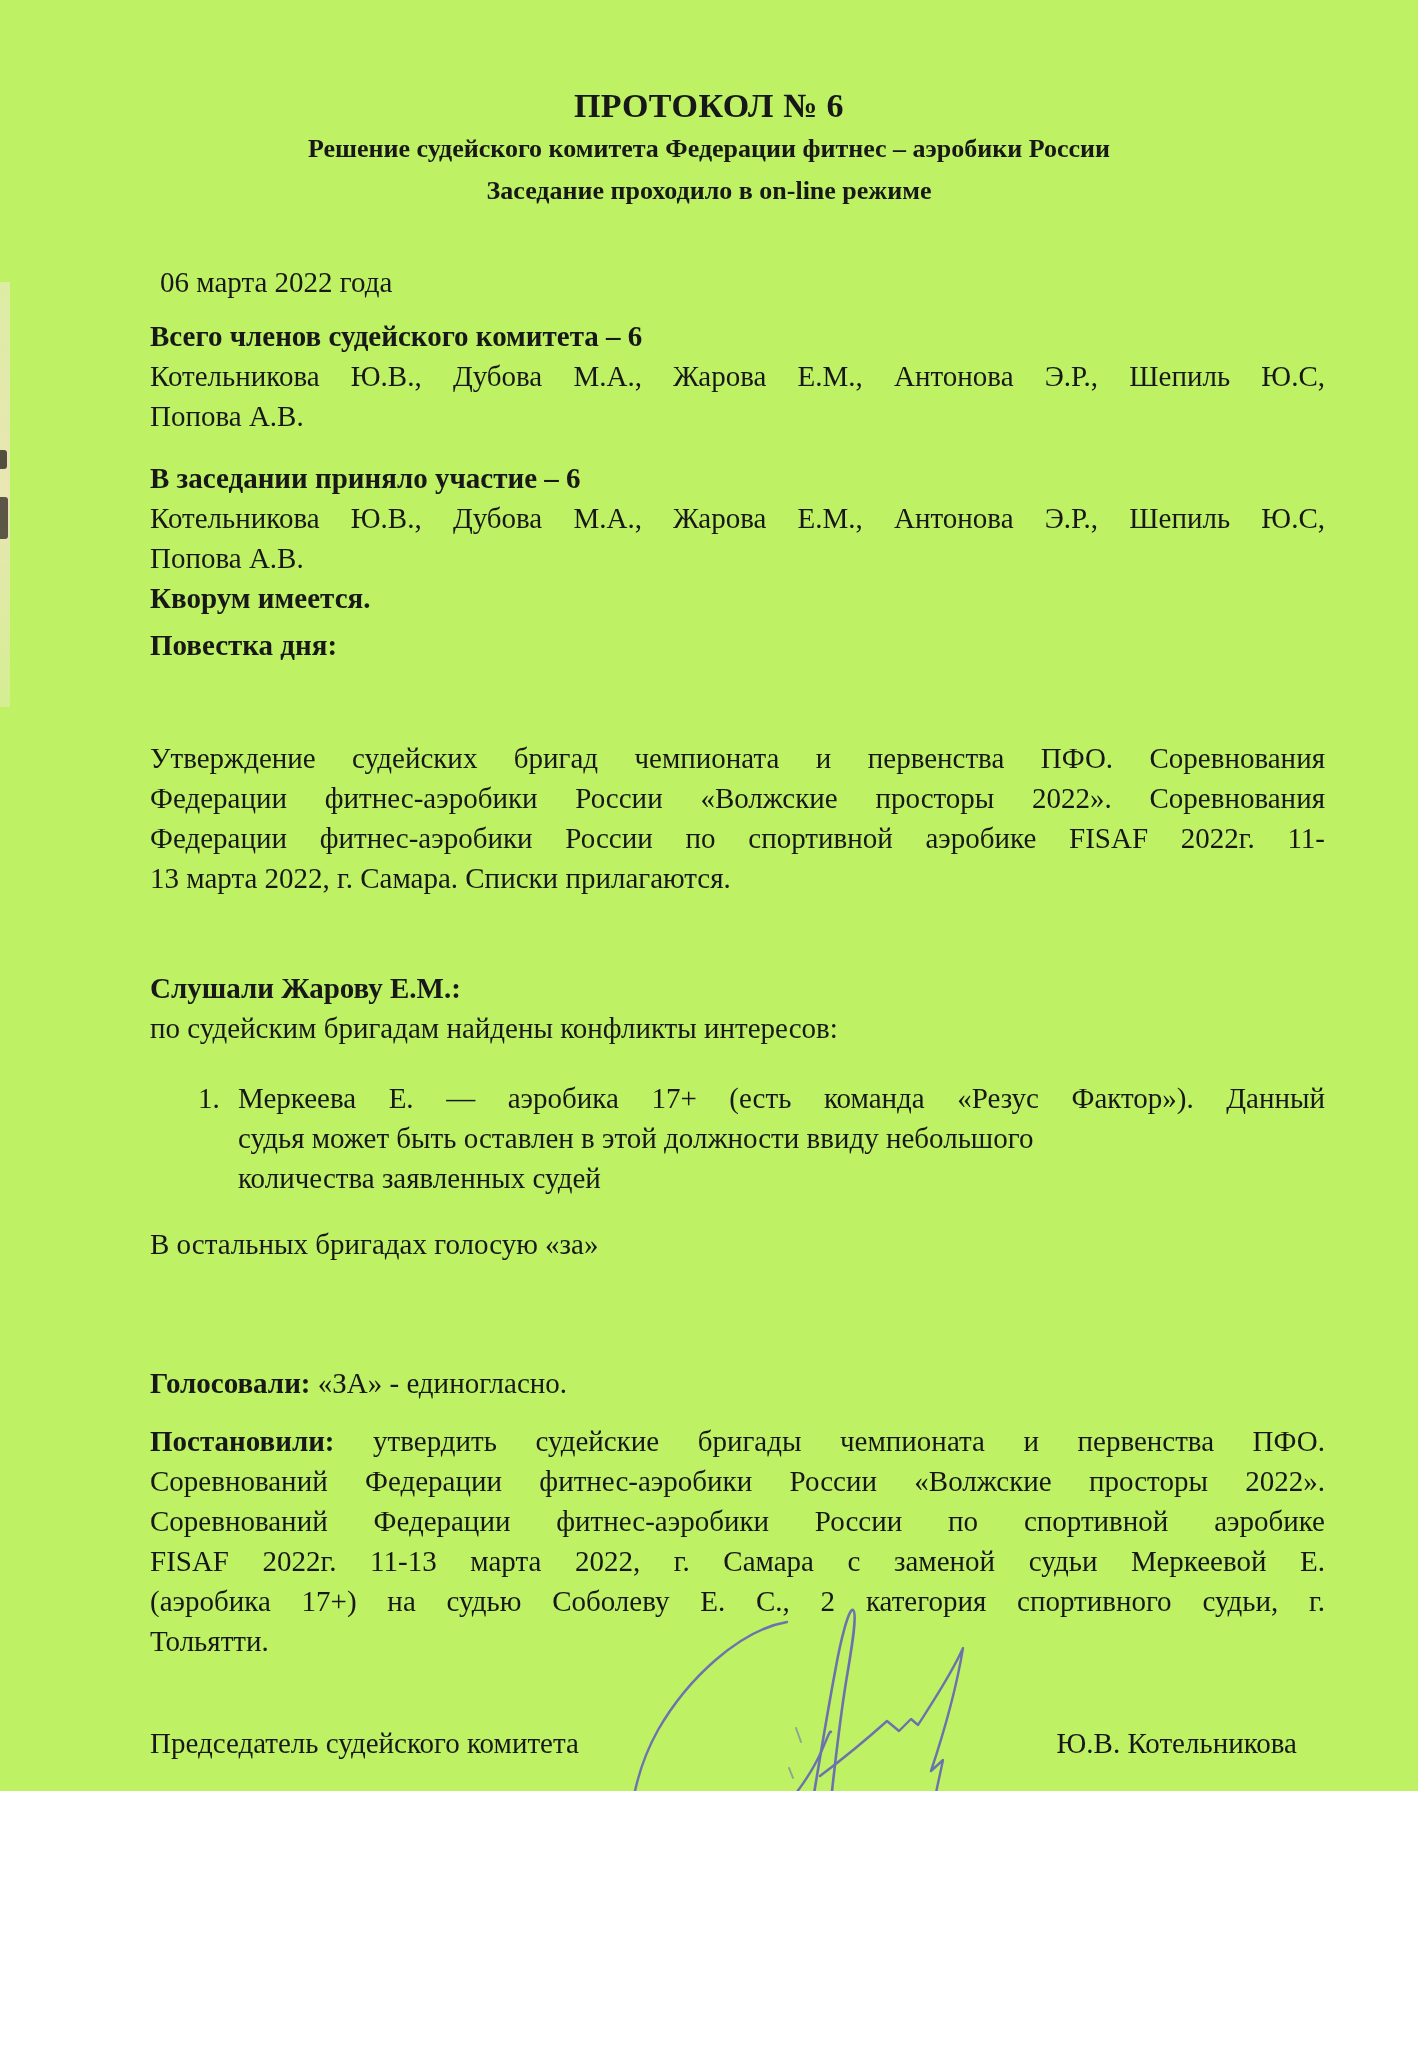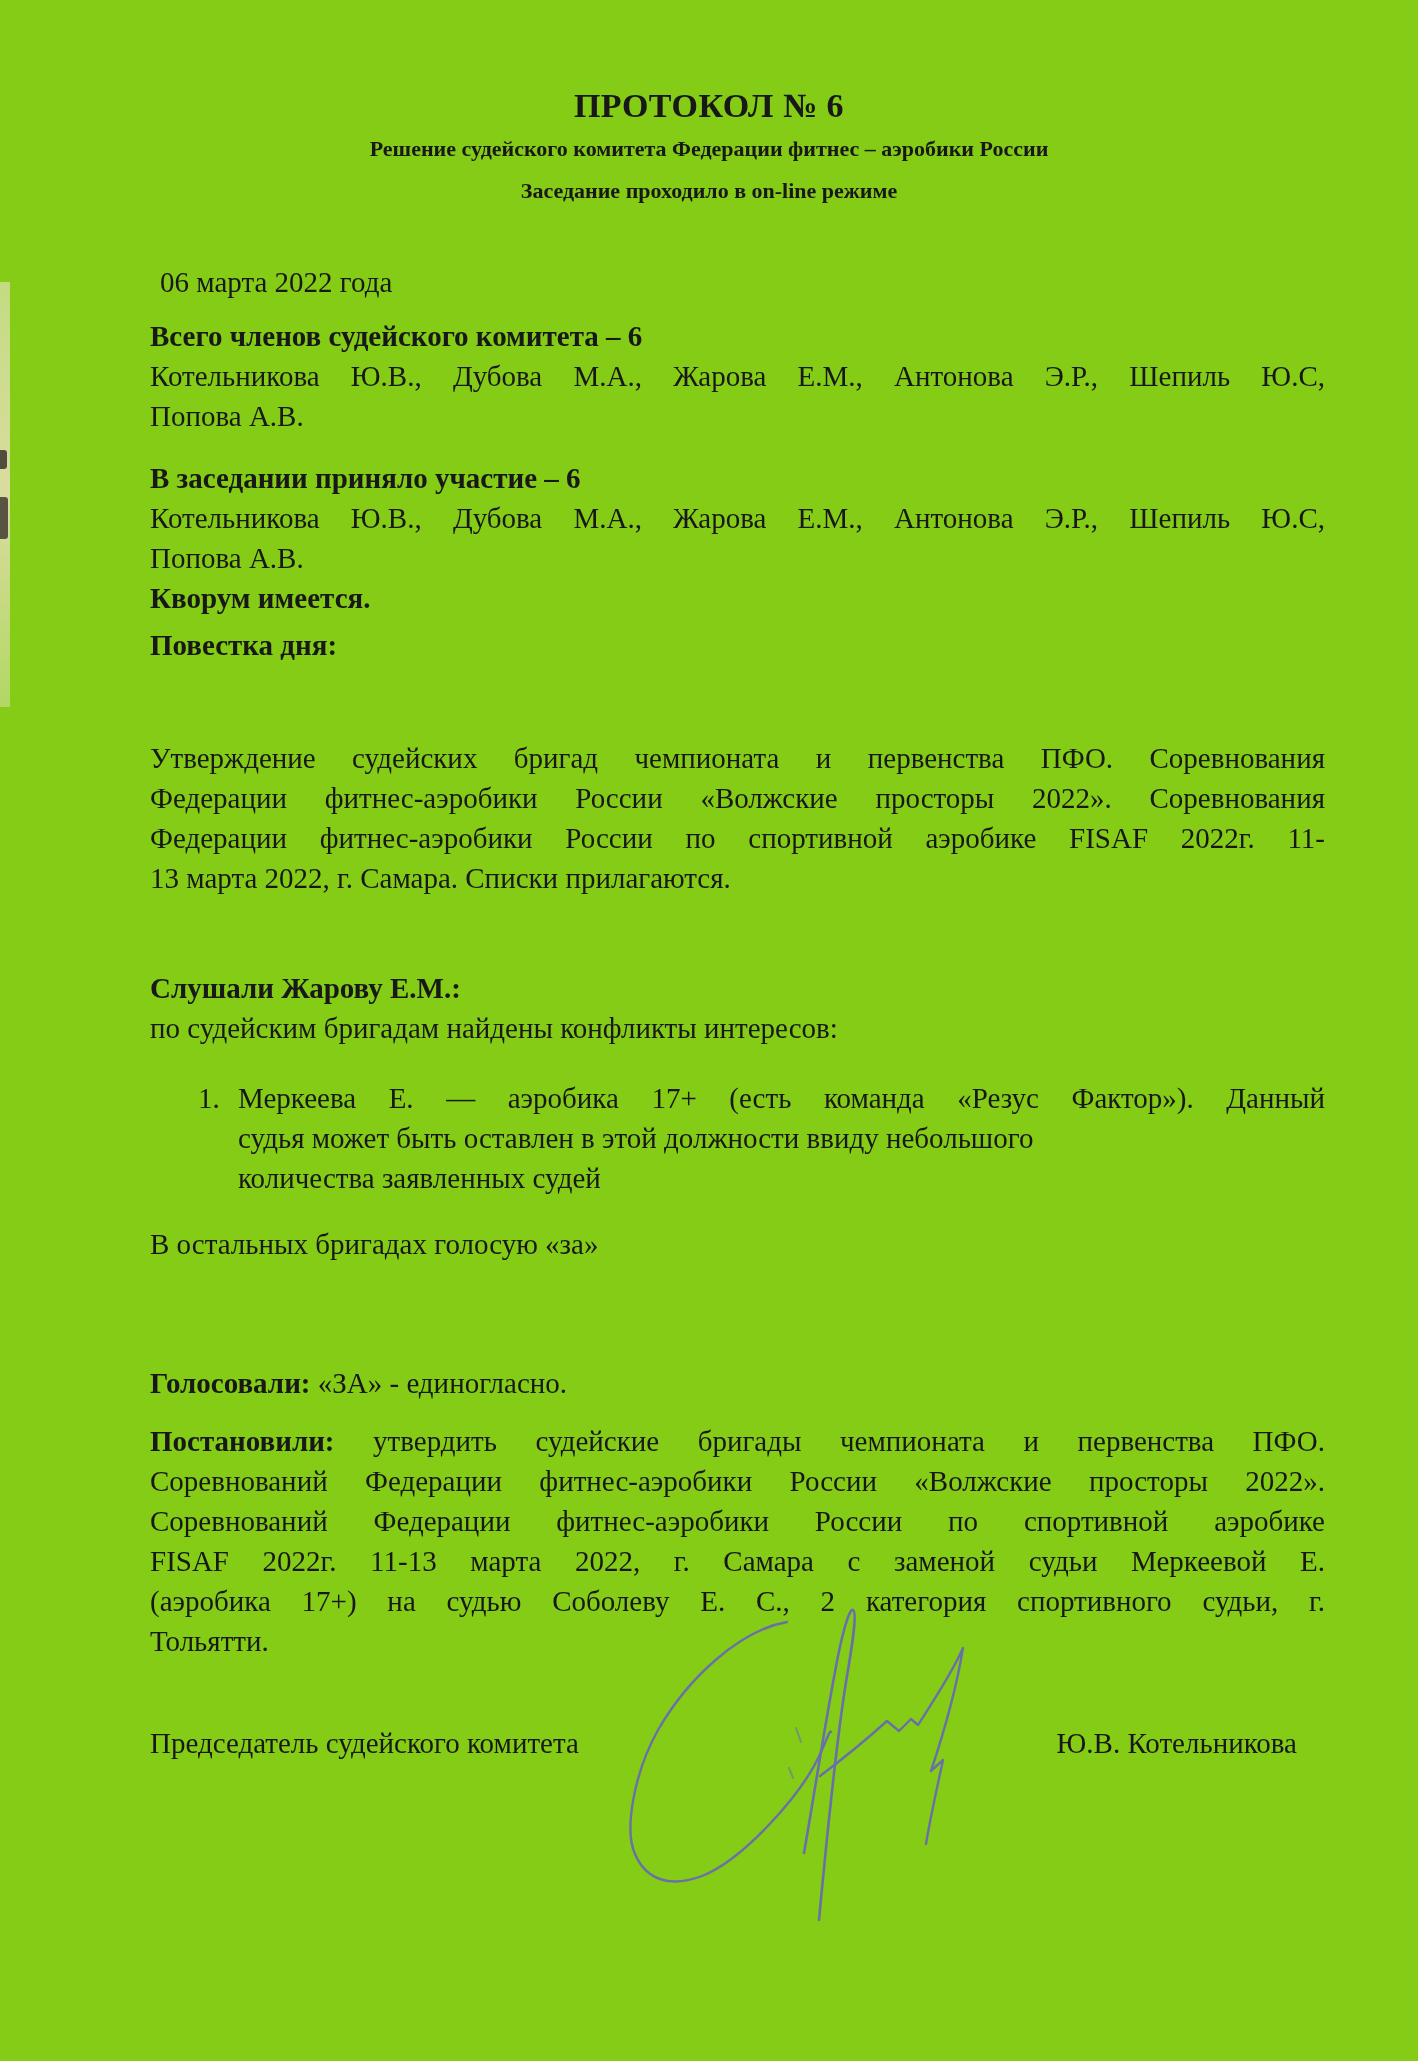--- a/index.html
+++ b/index.html
@@ -1,32 +1,32 @@
 <!DOCTYPE html>
 <html><head>
 <meta charset="utf-8">
 <style>
   html, body { margin: 0; padding: 0; background: #ffffff; }
   .page {
     position: relative;
     width: 1418px;
-    height: 2061px;
-    background: #84cc16;
+    height: 1791px;
+    background: #bef264;
     overflow: hidden;
     font-family: "Liberation Serif", "DejaVu Serif", serif;
     color: #181818;
   }
   .title-block {
     position: absolute;
     top: 84px; left: 0; right: 0;
     text-align: center;
     font-weight: bold;
   }
   .title-main  { font-size: 34px; line-height: 44px; letter-spacing: 0.5px; }
-  .title-sub   { font-size: 22px; line-height: 42px; }
+  .title-sub   { font-size: 26px; line-height: 42px; }
   .content {
     position: absolute;
     left: 150px; top: 16px;
     width: 1175px;
     font-size: 29px;
     line-height: 40px;
   }
   .line { white-space: nowrap; }
   .wrapline { white-space: normal; }
   .stretch { text-align: justify; text-align-last: justify; white-space: normal; }

